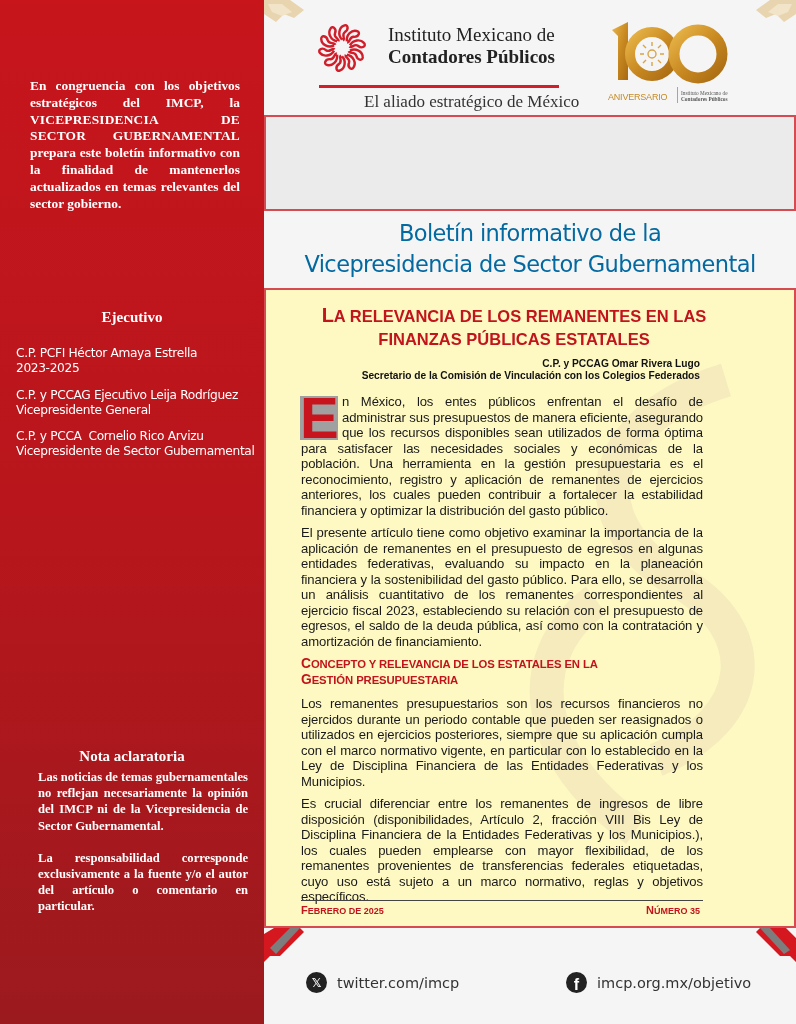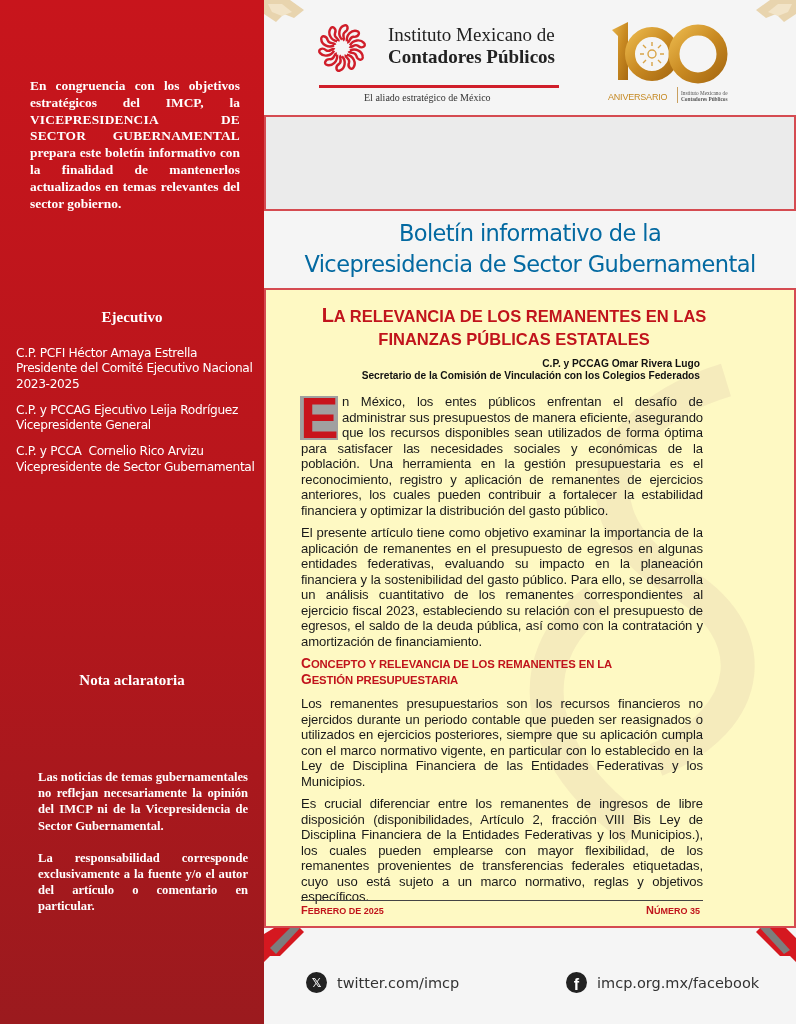--- a/index.html
+++ b/index.html
@@ -19,39 +19,39 @@
     font-weight: bold; font-size: 13.4px; line-height: 16.8px; text-align: justify;
   }
   .intro .caps { letter-spacing: 0.2px; }
   .section-title {
     position: absolute; left: 0; width: 264px; text-align: center;
     font-family: "Liberation Serif", "DejaVu Serif", serif; font-weight: bold; font-size: 15px;
   }
   .dir-title { top: 309px; }
   .directory { position: absolute; left: 16px; top: 346px; width: 245px; }
   .dir-entry { font-size: 12.2px; line-height: 15.3px; margin-bottom: 11px; font-family: "DejaVu Sans", sans-serif; letter-spacing: -0.35px; }
-  .nota-title { top: 672px; text-align: center; }
+  .nota-title { top: 748px; text-align: center; }
   .nota {
     position: absolute; left: 38px; top: 749px; width: 210px;
     font-family: "Liberation Serif", "DejaVu Serif", serif; font-weight: bold;
     font-size: 12.6px; line-height: 16.2px; text-align: justify; margin-top: 20px;
   }
   .nota p { margin-bottom: 16px; }
 
   
   .header { position: absolute; left: 264px; top: 0; width: 532px; height: 116px; background: #f5f5f5; }
   .corner-deco { position: absolute; width: 40px; height: 36px; }
   .corner-deco.tl { left: 0; top: 0; }
   .corner-deco.tr { right: 0; top: 0; }
   .imcp-logo { position: absolute; left: 50px; top: 18px; width: 56px; height: 60px; }
   .imcp-name { position: absolute; left: 124px; top: 24px; font-family: "Liberation Serif", "DejaVu Serif", serif; color: #222; }
   .imcp-name .l1 { font-size: 19px; line-height: 22px; }
   .imcp-name .l2 { font-size: 19px; line-height: 22px; font-weight: bold; }
   .imcp-rule { position: absolute; left: 55px; top: 85px; width: 240px; height: 3px; background: #d01e2a; }
-  .tagline { position: absolute; left: 100px; top: 92px; font-family: "Liberation Serif", "DejaVu Serif", serif; font-size: 10px; color: #333; }
+  .tagline { position: absolute; left: 100px; top: 92px; font-family: "Liberation Serif", "DejaVu Serif", serif; font-size: 17px; color: #333; }
   .anniv { position: absolute; left: 344px; top: 18px; width: 150px; height: 88px; }
   .anniv-label { position: absolute; left: 344px; top: 92px; font-size: 9px; color: #c68a24; letter-spacing: -0.2px; }
   .anniv-sep { position: absolute; left: 413px; top: 87px; width: 1px; height: 16px; background: #c9a060; }
   .anniv-inst { position: absolute; left: 417px; top: 90px; font-family: "Liberation Serif", serif; font-size: 5.3px; line-height: 6px; color: #555; }
 
   .banner { position: absolute; left: 264px; top: 115px; width: 532px; height: 96px; background: #ebebeb; border: 2px solid #d54b51; }
   .bulletin-title {
     position: absolute; left: 264px; top: 213px; width: 532px; height: 74px; text-align: center;
     font-family: "DejaVu Sans", sans-serif; font-size: 22.5px; line-height: 31px; color: #0369a1; padding-top: 5px; letter-spacing: -0.6px;
   }
@@ -101,21 +101,20 @@
 
 <aside class="left-panel">
   <div class="intro">
     <span>En congruencia con los objetivos estratégicos del </span><span>IMCP,</span><span> la </span><span class="caps">VICEPRESIDENCIA DE SECTOR GUBERNAMENTAL</span><span> prepara este boletín informativo con la finalidad de mantenerlos actualizados en temas relevantes del sector gobierno.</span>
   </div>
 
   <div class="section-title dir-title">Ejecutivo</div>
   <div class="directory">
     <div class="dir-entry">
       <div>C.P. PCFI Héctor Amaya Estrella</div>
-      <div>Presidente del Comité Ejecutivo Nacional</div>
       <div>2023-2025</div>
     </div>
     <div class="dir-entry">
       <div>C.P. y PCCAG Ejecutivo Leija Rodríguez</div>
       <div>Vicepresidente General</div>
     </div>
     <div class="dir-entry">
       <div style="white-space:pre">C.P. y PCCA  Cornelio Rico Arvizu</div>
       <div>Vicepresidente de Sector Gubernamental</div>
     </div>
@@ -207,21 +206,21 @@
 
   <div class="author">
     <div>C.P. y PCCAG Omar Rivera Lugo</div>
     <div>Secretario de la Comisión de Vinculación con los Colegios Federados</div>
   </div>
 
   <div class="body-text">
     <p><span class="dropcap">E</span><span>n México, los entes públicos enfrentan el desafío de administrar sus presupuestos de manera eficiente, asegurando que los recursos disponibles sean utilizados de forma óptima para satisfacer las necesidades sociales y económicas de la población. Una herramienta en la gestión presupuestaria es el reconocimiento, registro y aplicación de remanentes de ejercicios anteriores, los cuales pueden contribuir a fortalecer la estabilidad financiera y optimizar la distribución del gasto público.</span></p>
     <p>El presente artículo tiene como objetivo examinar la importancia de la aplicación de remanentes en el presupuesto de egresos en algunas entidades federativas, evaluando su impacto en la planeación financiera y la sostenibilidad del gasto público. Para ello, se desarrolla un análisis cuantitativo de los remanentes correspondientes al ejercicio fiscal 2023, estableciendo su relación con el presupuesto de egresos, el saldo de la deuda pública, así como con la contratación y amortización de financiamiento.</p>
     <div class="subhead">
-      <span class="big">C</span><span>ONCEPTO Y RELEVANCIA DE LOS REMANENTES EN LA</span><br>
+      <span class="big">C</span><span>ONCEPTO Y RELEVANCIA DE LOS ESTATALES EN LA</span><br>
       <span class="big">G</span><span>ESTIÓN PRESUPUESTARIA</span>
     </div>
     <p>Los remanentes presupuestarios son los recursos financieros no ejercidos durante un periodo contable que pueden ser reasignados o utilizados en ejercicios posteriores, siempre que su aplicación cumpla con el marco normativo vigente, en particular con lo establecido en la Ley de Disciplina Financiera de las Entidades Federativas y los Municipios.</p>
     <p>Es crucial diferenciar entre los remanentes de ingresos de libre disposición (disponibilidades, Artículo 2, fracción VIII Bis Ley de Disciplina Financiera de la Entidades Federativas y los Municipios.), los cuales pueden emplearse con mayor flexibilidad, de los remanentes provenientes de transferencias federales etiquetadas, cuyo uso está sujeto a un marco normativo, reglas y objetivos específicos.</p>
   </div>
 
   <div class="footer-rule"></div>
   <div class="footer-left"><span class="big">F</span><span>EBRERO DE 2025</span></div>
   <div class="footer-right"><span class="big">N</span><span>ÚMERO 35</span></div>
 </main>
@@ -234,14 +233,14 @@
   <polygon points="44,10 34,0 8,0 4,4 28,28 38,28 44,34" fill="#d51820"></polygon>
   <polygon points="38,22 18,0 8,0 32,26" fill="#7d7d7d"></polygon>
 </svg>
 
 <a class="social tw">
   <span class="ico">𝕏</span>
   <span>twitter.com/imcp</span>
 </a>
 <a class="social fb">
   <span class="ico">f</span>
-  <span>imcp.org.mx/facebook</span>
+  <span>imcp.org.mx/objetivo</span>
 </a>
 
 </body></html>

